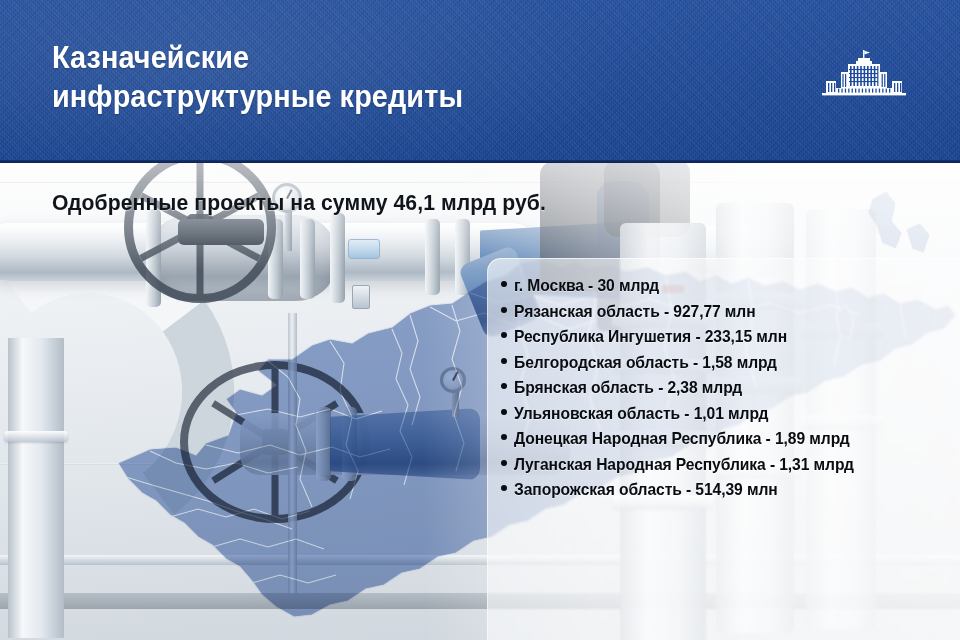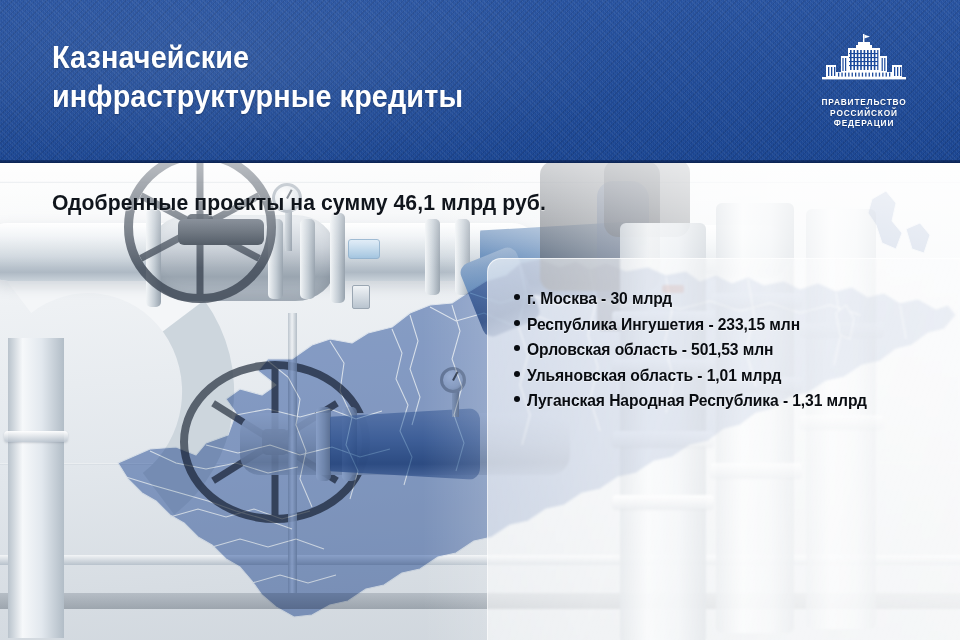--- a/index.html
+++ b/index.html
@@ -329,21 +329,21 @@
     z-index: 22;
     background: linear-gradient(110deg, rgba(255,255,255,0.62) 0%, rgba(255,255,255,0.50) 38%, rgba(255,255,255,0.30) 70%, rgba(255,255,255,0.18) 100%);
     border-top-left-radius: 14px;
     border-top: 1px solid rgba(255,255,255,0.75);
     border-left: 1px solid rgba(255,255,255,0.75);
     box-sizing: border-box;
     padding: 14px 0 0 13px;
     backdrop-filter: blur(1px);
   }
   .project-list {
-    margin: 13px;
+    margin: 0;
     padding: 0;
     list-style: none;
   }
   .project-item {
     display: flex;
     align-items: baseline;
     gap: 7px;
     color: #090c11;
     font-size: 16.4px;
     line-height: 25.5px;
@@ -513,33 +513,49 @@
   <div class="subtitle">Одобренные проекты на сумму 46,1 млрд руб.</div>
 
   <div class="list-panel">
     <ul class="project-list">
       <li class="project-item">
         <span class="bullet"></span>
         <span class="item-text">г. Москва - 30 млрд</span>
       </li>
       <li class="project-item">
         <span class="bullet"></span>
+        <span class="item-text">Рязанская область - 927,77 млн</span>
+      </li>
+      <li class="project-item">
+        <span class="bullet"></span>
         <span class="item-text">Республика Ингушетия - 233,15 млн</span>
       </li>
       <li class="project-item">
         <span class="bullet"></span>
-        <span class="item-text">Орловская область - 501,53 млн</span>
+        <span class="item-text">Белгородская область - 1,58 млрд</span>
+      </li>
+      <li class="project-item">
+        <span class="bullet"></span>
+        <span class="item-text">Брянская область - 2,38 млрд</span>
       </li>
       <li class="project-item">
         <span class="bullet"></span>
         <span class="item-text">Ульяновская область - 1,01 млрд</span>
       </li>
       <li class="project-item">
         <span class="bullet"></span>
+        <span class="item-text">Донецкая Народная Республика - 1,89 млрд</span>
+      </li>
+      <li class="project-item">
+        <span class="bullet"></span>
         <span class="item-text">Луганская Народная Республика - 1,31 млрд</span>
+      </li>
+      <li class="project-item">
+        <span class="bullet"></span>
+        <span class="item-text">Запорожская область - 514,39 млн</span>
       </li>
     </ul>
   </div>
 
   <div class="header">
     <div class="header-weave"></div>
     <div class="header-sheen"></div>
 
     <div class="title-block">
       <div class="title-line">Казначейские</div>
@@ -611,23 +627,20 @@
 
               <rect x="8" y="33" width="1.3" height="9"></rect>
               <rect x="11" y="33" width="1.3" height="9"></rect>
               <rect x="14" y="33" width="1.3" height="9"></rect>
               <rect x="74" y="33" width="1.3" height="9"></rect>
               <rect x="77" y="33" width="1.3" height="9"></rect>
               <rect x="80" y="33" width="1.3" height="9"></rect>
             </g>
           </svg>
         </span>
-        <span class="logo-caption">ПРАВИТЕЛЬСТВО
-РОССИЙСКОЙ
-ФЕДЕРАЦИИ</span>
       </div>
 
 
     </div>
 
     <div class="header-bottom-line"></div>
   </div>
 
 </div>
 

